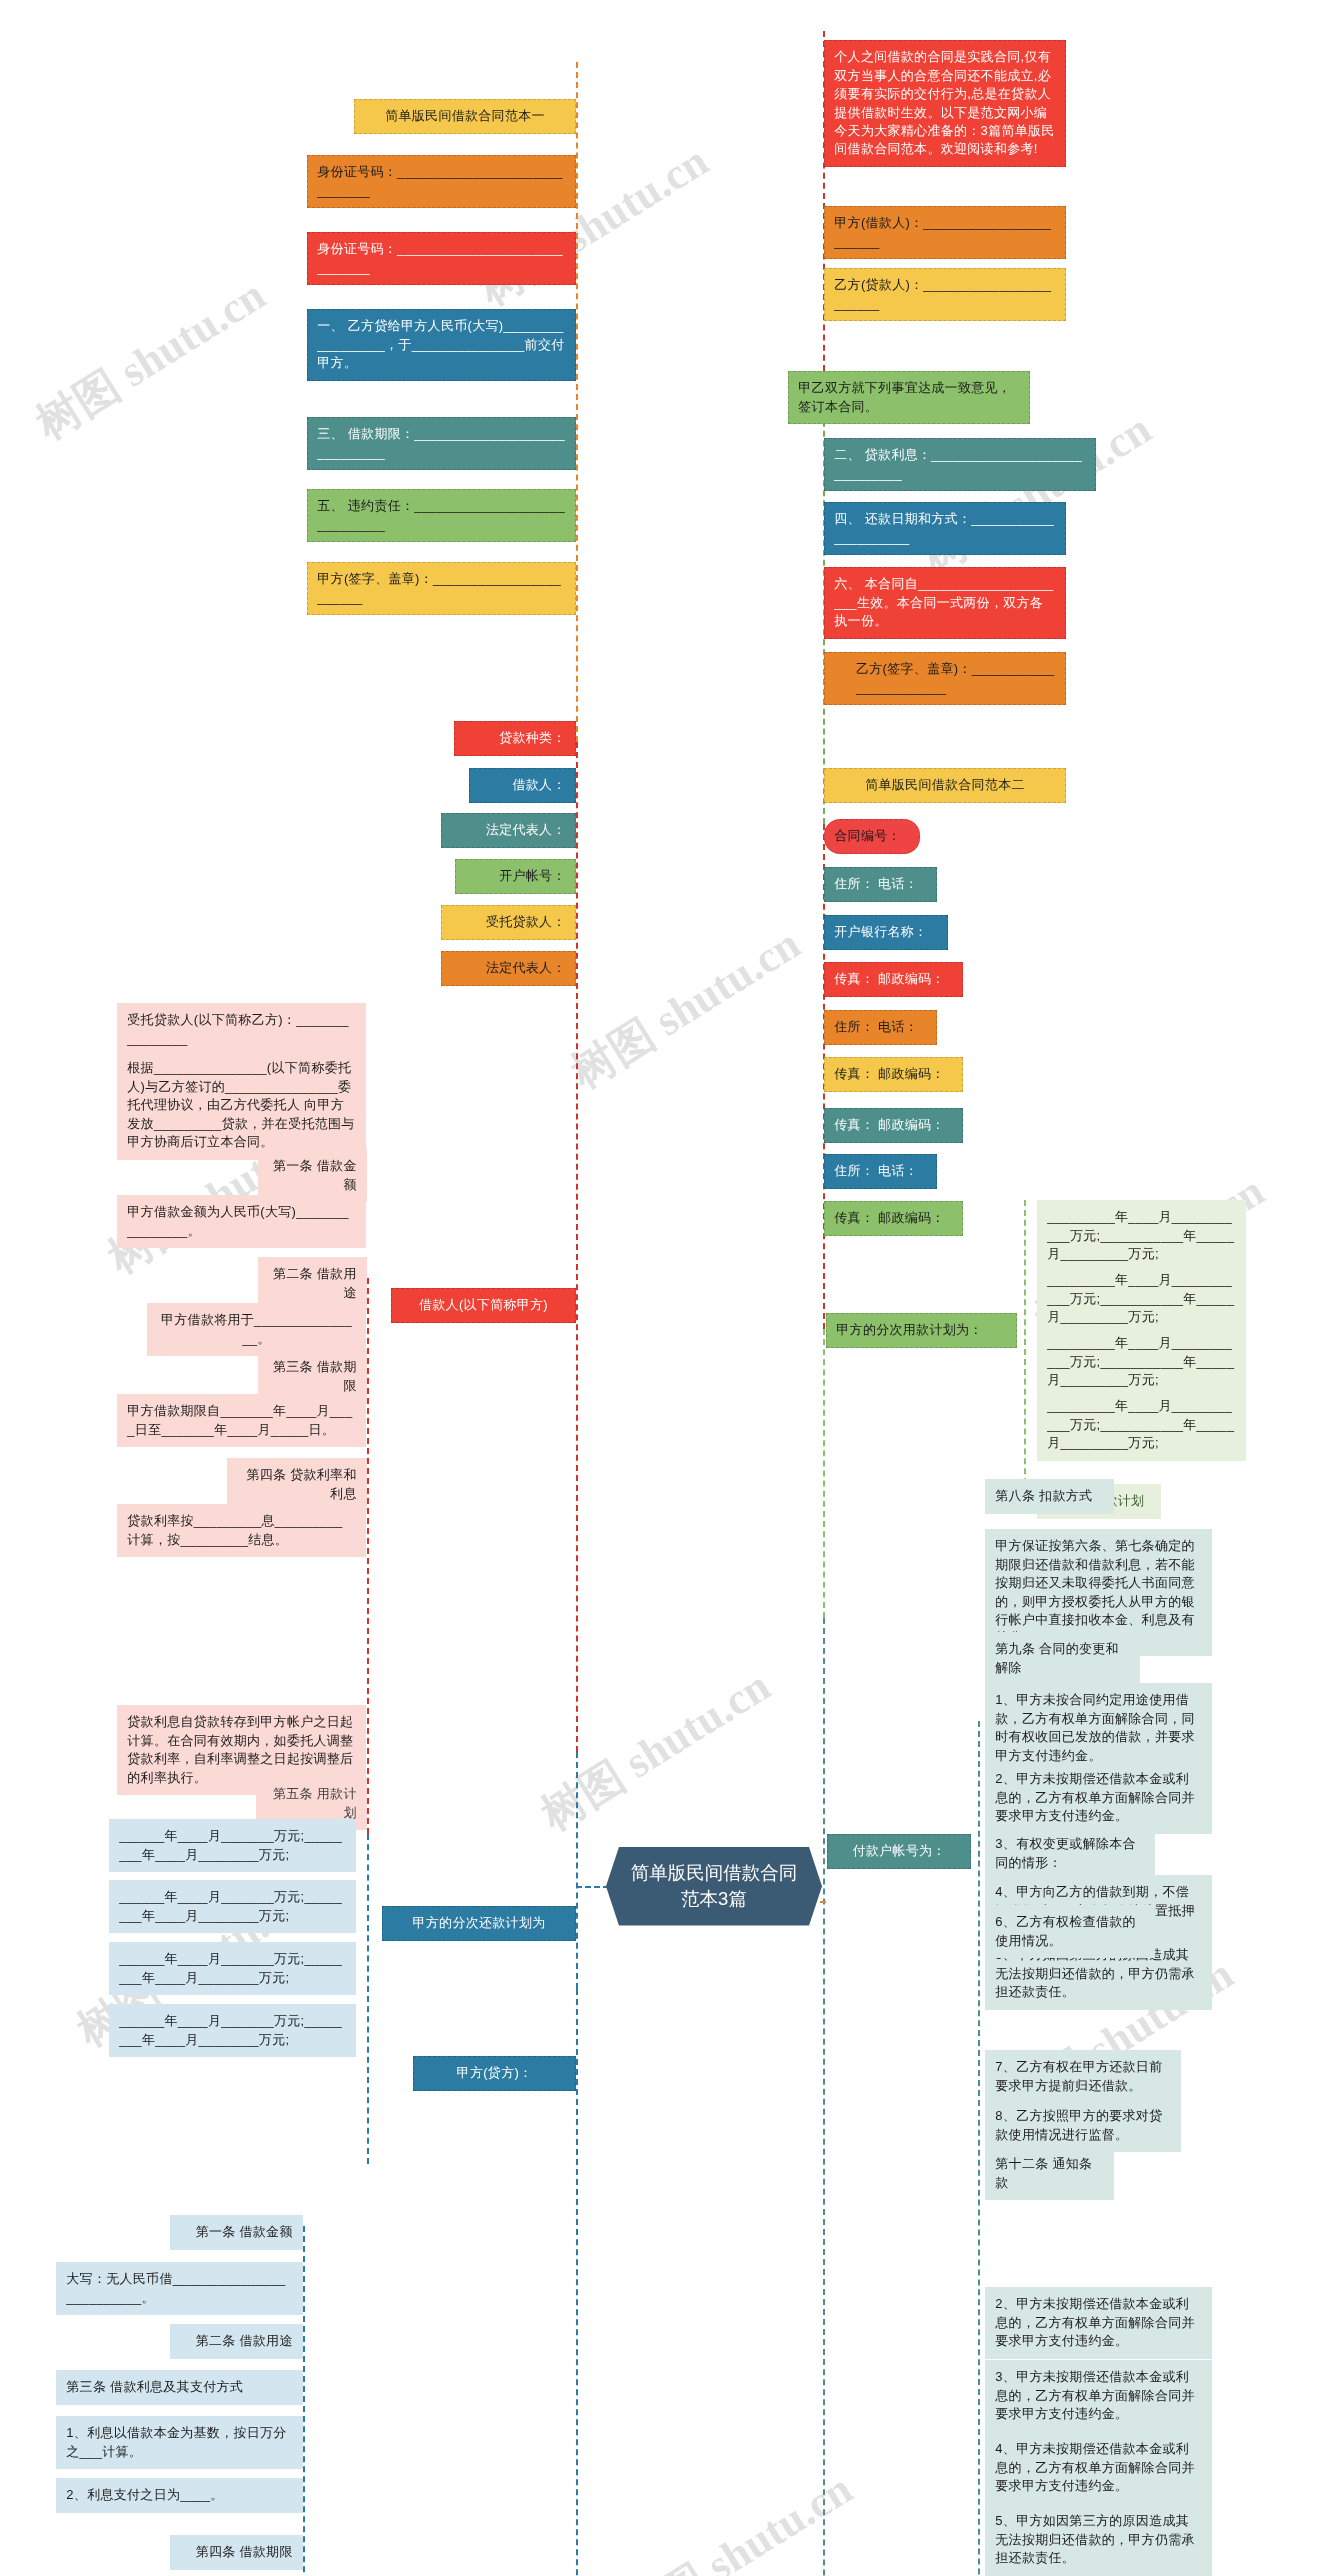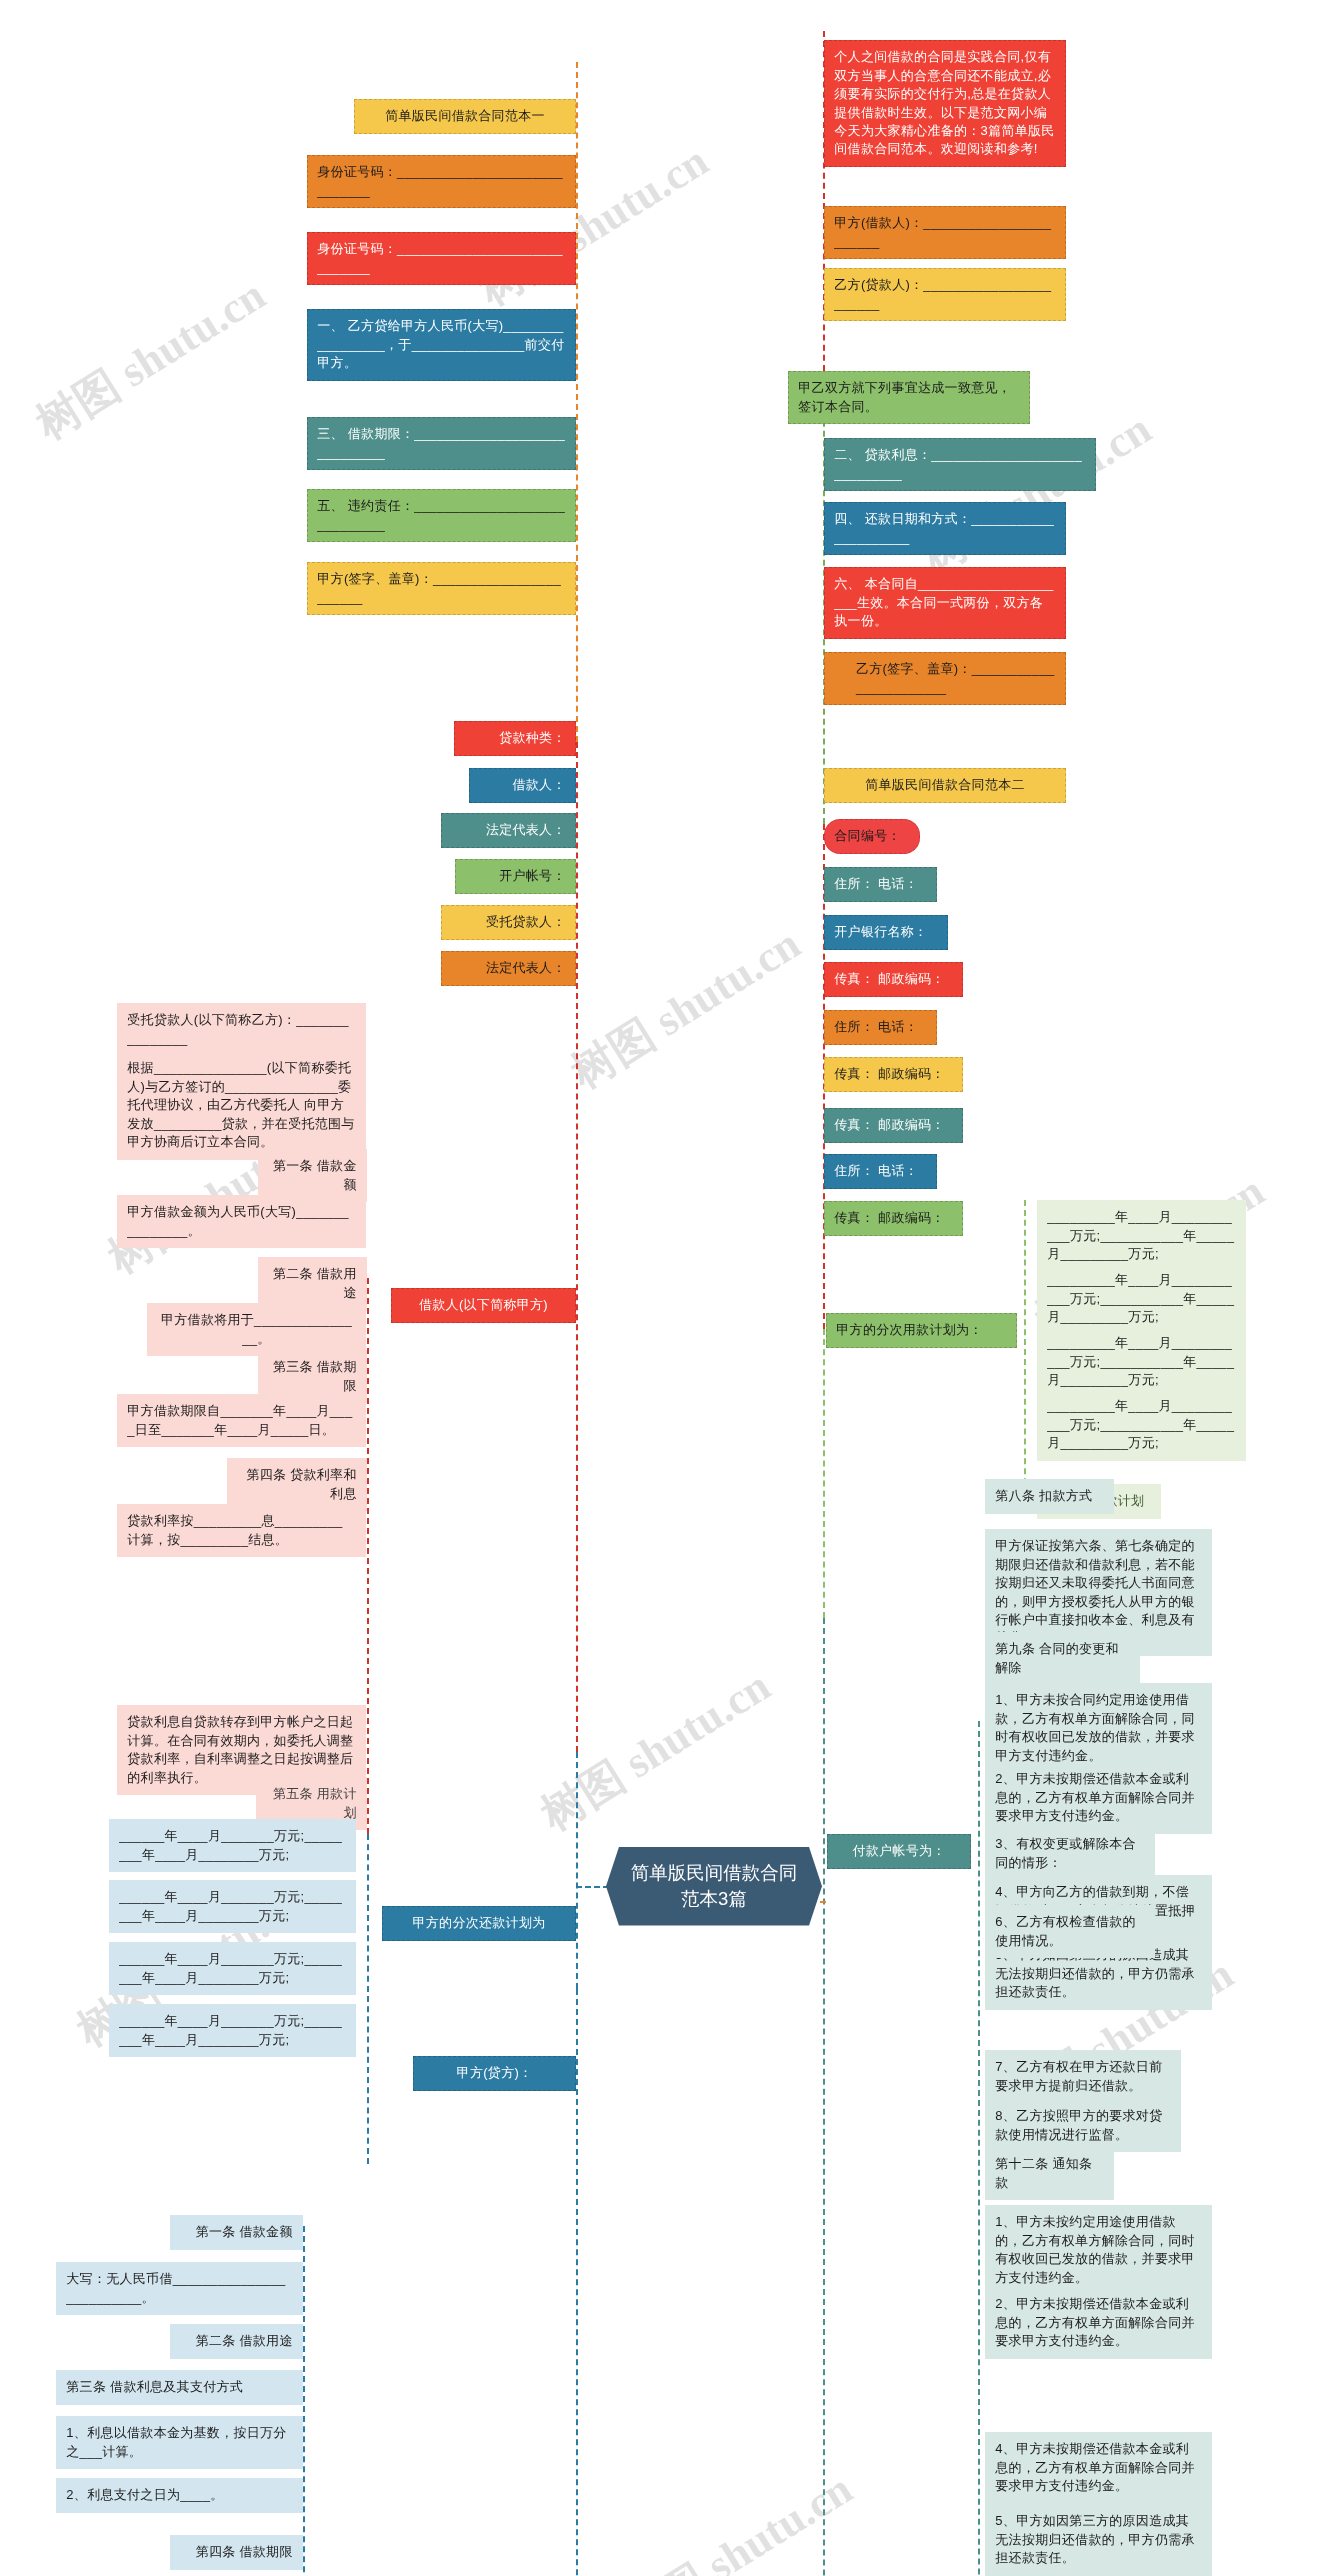--- a/index.html
+++ b/index.html
@@ -179,22 +179,22 @@
   <div class="node t-dark" style="left:985px; top:1683px; width:227px; background:#d6e7e4;">1、甲方未按合同约定用途使用借款，乙方有权单方面解除合同，同时有权收回已发放的借款，并要求甲方支付违约金。</div>
   <div class="node t-dark" style="left:985px; top:1762px; width:227px; background:#d6e7e4;">2、甲方未按期偿还借款本金或利息的，乙方有权单方面解除合同并要求甲方支付违约金。</div>
   <div class="node t-dark" style="left:985px; top:1827px; width:170px; background:#d6e7e4;">3、有权变更或解除本合同的情形：</div>
   <div class="node t-dark" style="left:985px; top:1875px; width:227px; background:#d6e7e4;">4、甲方向乙方的借款到期，不偿还借款时，乙方有权依法处置抵押物。</div>
   <div class="node t-dark" style="left:985px; top:1938px; width:227px; background:#d6e7e4;">5、甲方如因第三方的原因造成其无法按期归还借款的，甲方仍需承担还款责任。</div>
   <div class="node t-dark" style="left:985px; top:1905px; width:170px; background:#d6e7e4;">6、乙方有权检查借款的使用情况。</div>
   <div class="node t-dark" style="left:985px; top:2050px; width:196px; background:#d6e7e4;">7、乙方有权在甲方还款日前要求甲方提前归还借款。</div>
   <div class="node t-dark" style="left:985px; top:2099px; width:196px; background:#d6e7e4;">8、乙方按照甲方的要求对贷款使用情况进行监督。</div>
   <div class="node t-dark" style="left:985px; top:2147px; width:129px; background:#d6e7e4;">第十二条 通知条款</div>
 
-  <div class="node t-dark" style="left:985px; top:2205px; width:227px; background:#d6e7e4;">1、甲方未按约定用途使用借款的，乙方有权单方解除合同，同时有权收回已发放的借款，并要求甲方支付违约金。</div>
   <div class="node t-dark" style="left:985px; top:2287px; width:227px; background:#d6e7e4;">2、甲方未按期偿还借款本金或利息的，乙方有权单方面解除合同并要求甲方支付违约金。</div>
+  <div class="node t-dark" style="left:985px; top:2360px; width:227px; background:#d6e7e4;">3、甲方未按期偿还借款本金或利息的，乙方有权单方面解除合同并要求甲方支付违约金。</div>
   <div class="node t-dark" style="left:985px; top:2432px; width:227px; background:#d6e7e4;">4、甲方未按期偿还借款本金或利息的，乙方有权单方面解除合同并要求甲方支付违约金。</div>
   <div class="node t-dark" style="left:985px; top:2504px; width:227px; background:#d6e7e4;">5、甲方如因第三方的原因造成其无法按期归还借款的，甲方仍需承担还款责任。</div>
   <div class="node t-dark" style="left:985px; top:2569px; width:170px; background:#d6e7e4;">6、乙方有权检查借款的使用情况。</div>
 
   <div class="node dash-b t-white" style="left:824px; top:1108px; width:139px; background:#4f8f8b;">传真： 邮政编码：</div>
   <div class="node dash-b t-white" style="left:824px; top:1154px; width:113px; background:#2b7ba3;">住所： 电话：</div>
   <div class="node dash-b t-dark" style="left:824px; top:1201px; width:139px; background:#8cc06a;">传真： 邮政编码：</div>
 
 </div>
 

